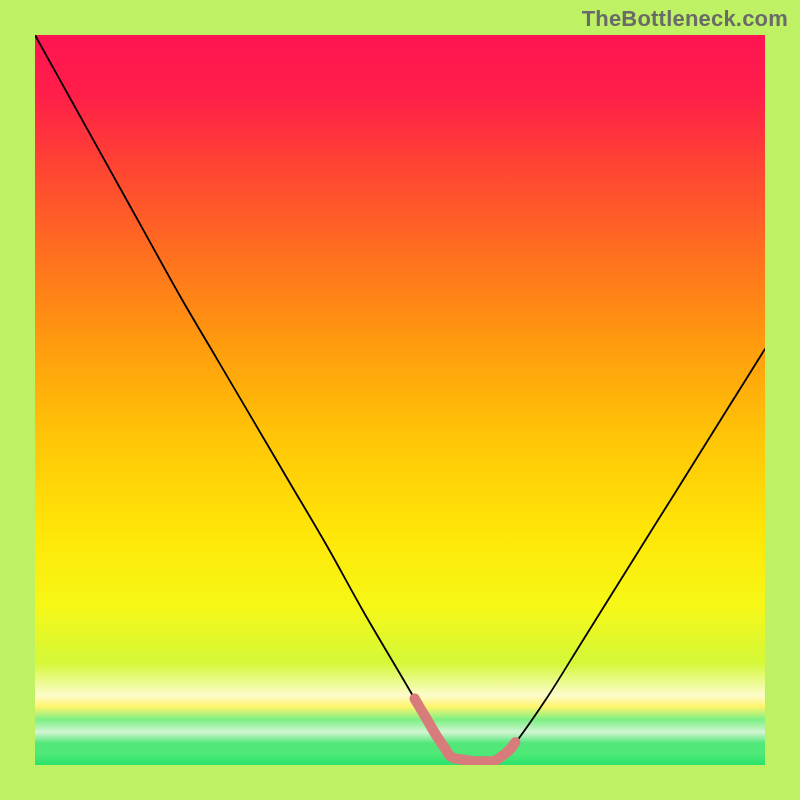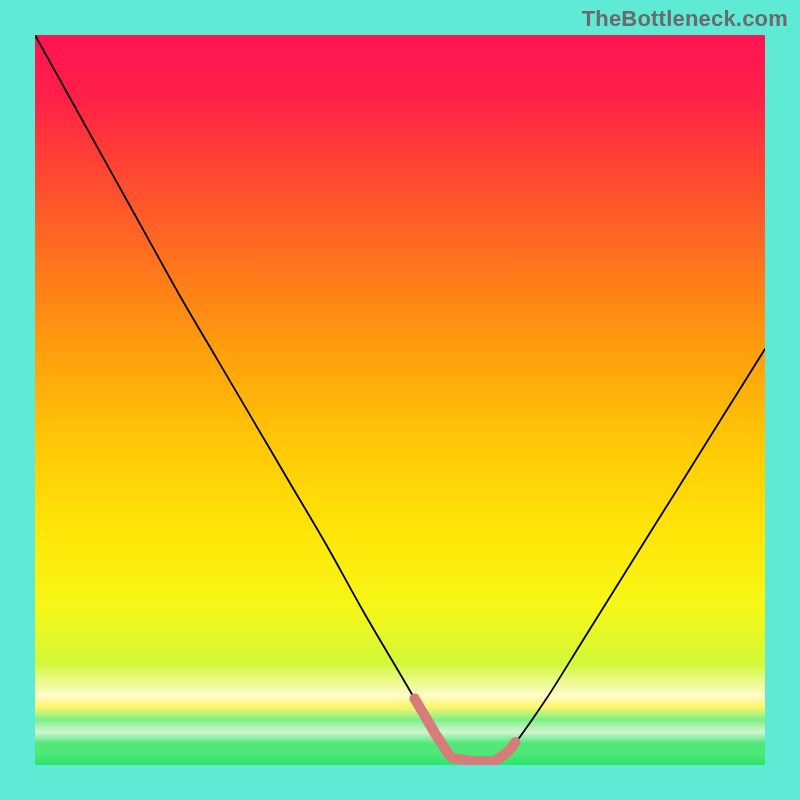--- a/index.html
+++ b/index.html
@@ -8,21 +8,21 @@
     width: 800px;
     height: 800px;
     background: #000;
     overflow: hidden;
     font-family: Arial, Helvetica, sans-serif;
   }
   .frame {
     position: relative;
     width: 800px;
     height: 800px;
-    background: #5eead4;
+    background: #bef264;
   }
   .watermark {
     position: absolute;
     top: 6px;
     right: 12px;
     color: #6a6a6a;
     font-size: 22px;
     font-weight: 600;
     letter-spacing: 0.2px;
     z-index: 10;

